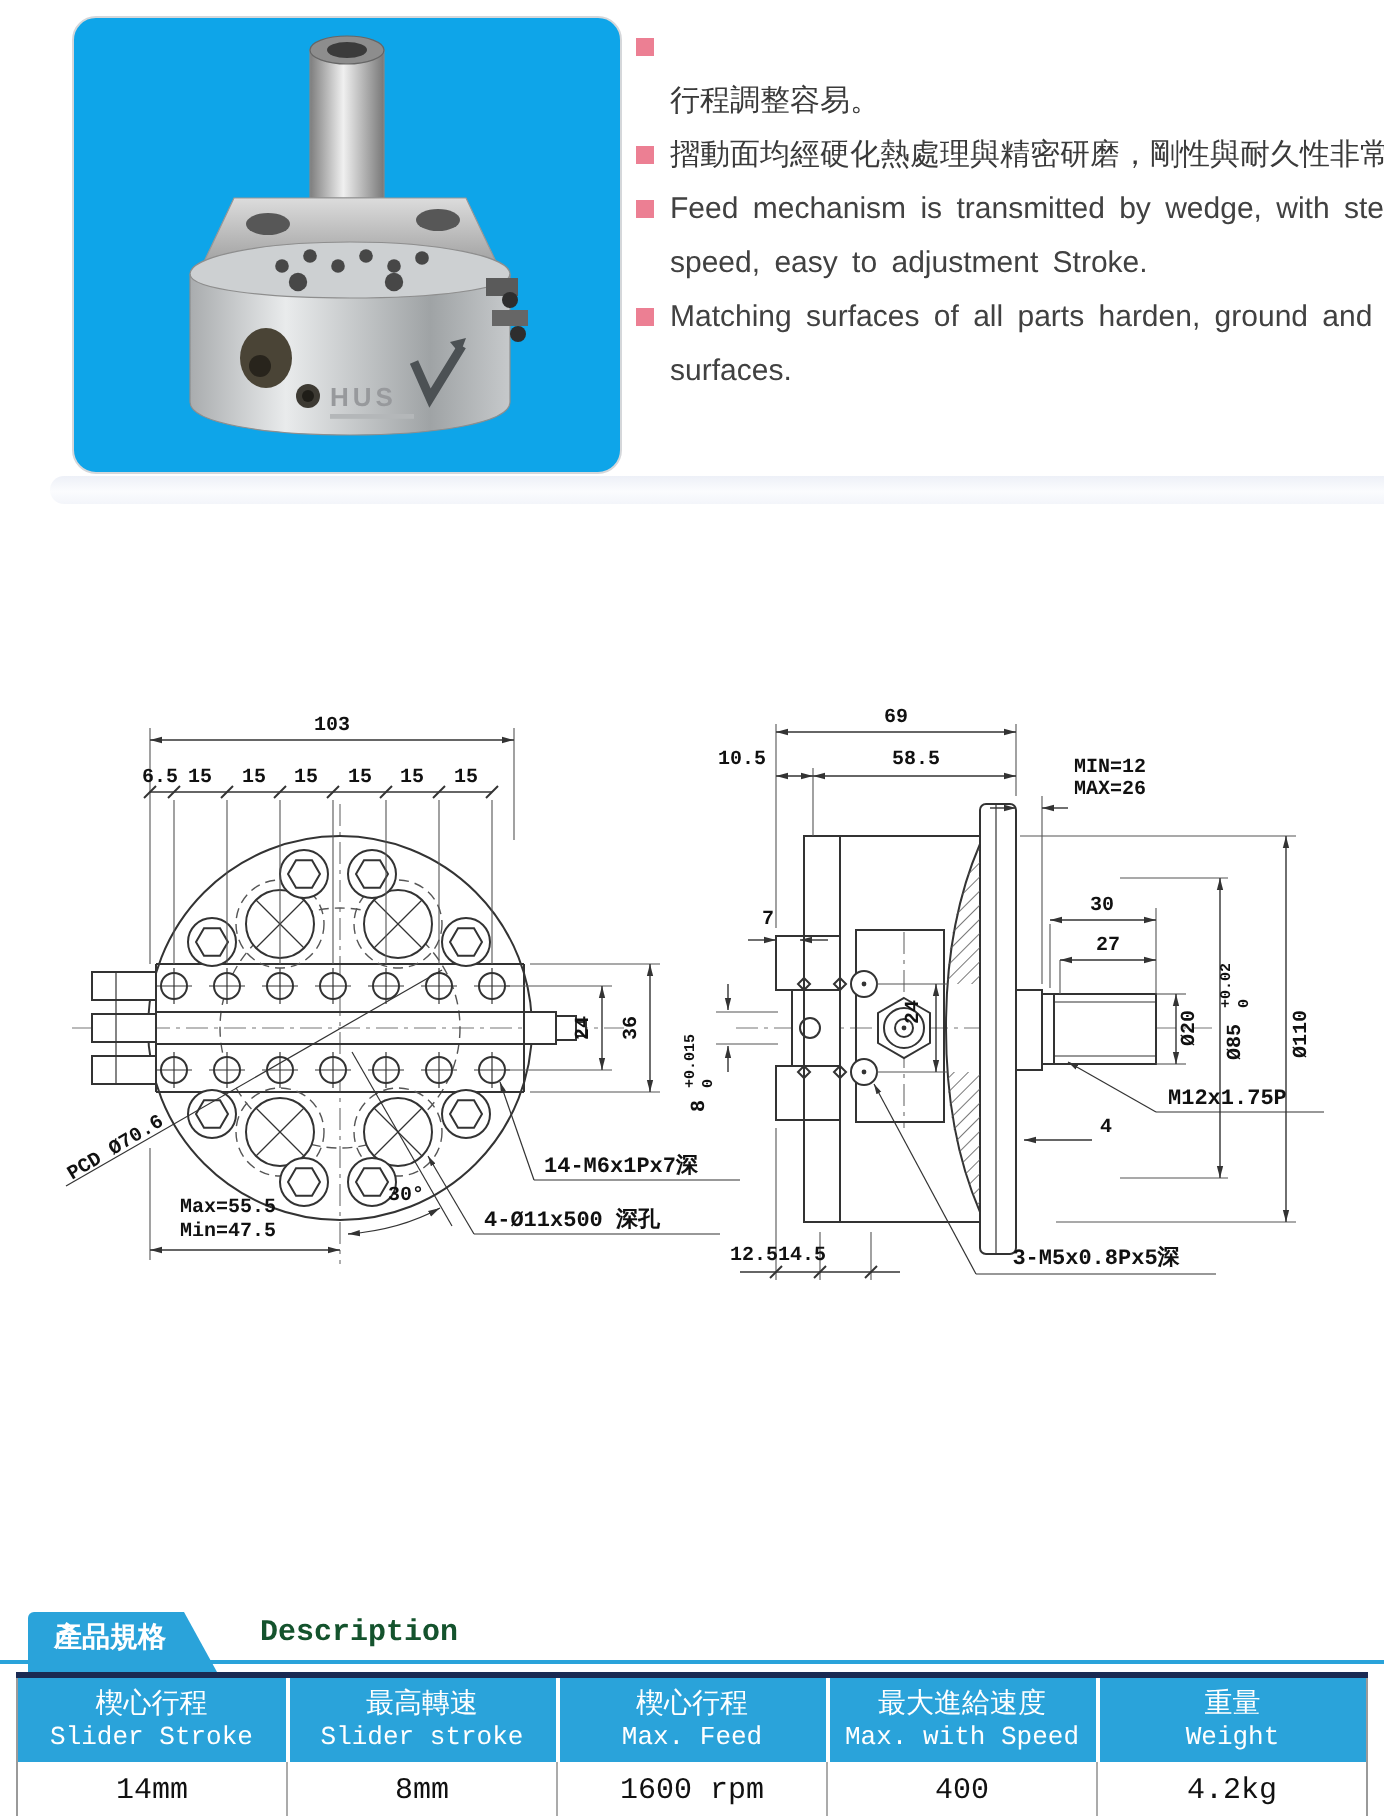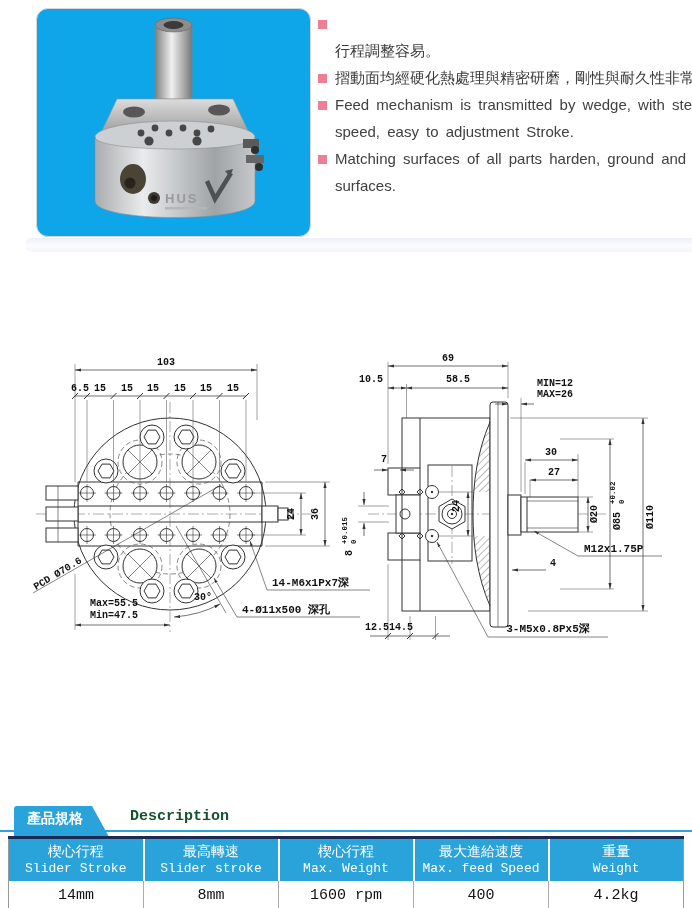--- a/index.html
+++ b/index.html
@@ -422,25 +422,25 @@
       <th>
             <div class="zh">楔心行程</div>
             <div class="en">Slider Stroke</div>
           </th>
       <th>
             <div class="zh">最高轉速</div>
             <div class="en">Slider stroke</div>
           </th>
       <th>
             <div class="zh">楔心行程</div>
-            <div class="en">Max. Weight</div>
+            <div class="en">Max. Feed</div>
           </th>
       <th>
             <div class="zh">最大進給速度</div>
-            <div class="en">Max. feed Speed</div>
+            <div class="en">Max. with Speed</div>
           </th>
       <th>
             <div class="zh">重量</div>
             <div class="en">Weight</div>
           </th>
     </tr>
     <tr>
       <td>14mm</td>
       <td>8mm</td>
       <td>1600 rpm</td>

